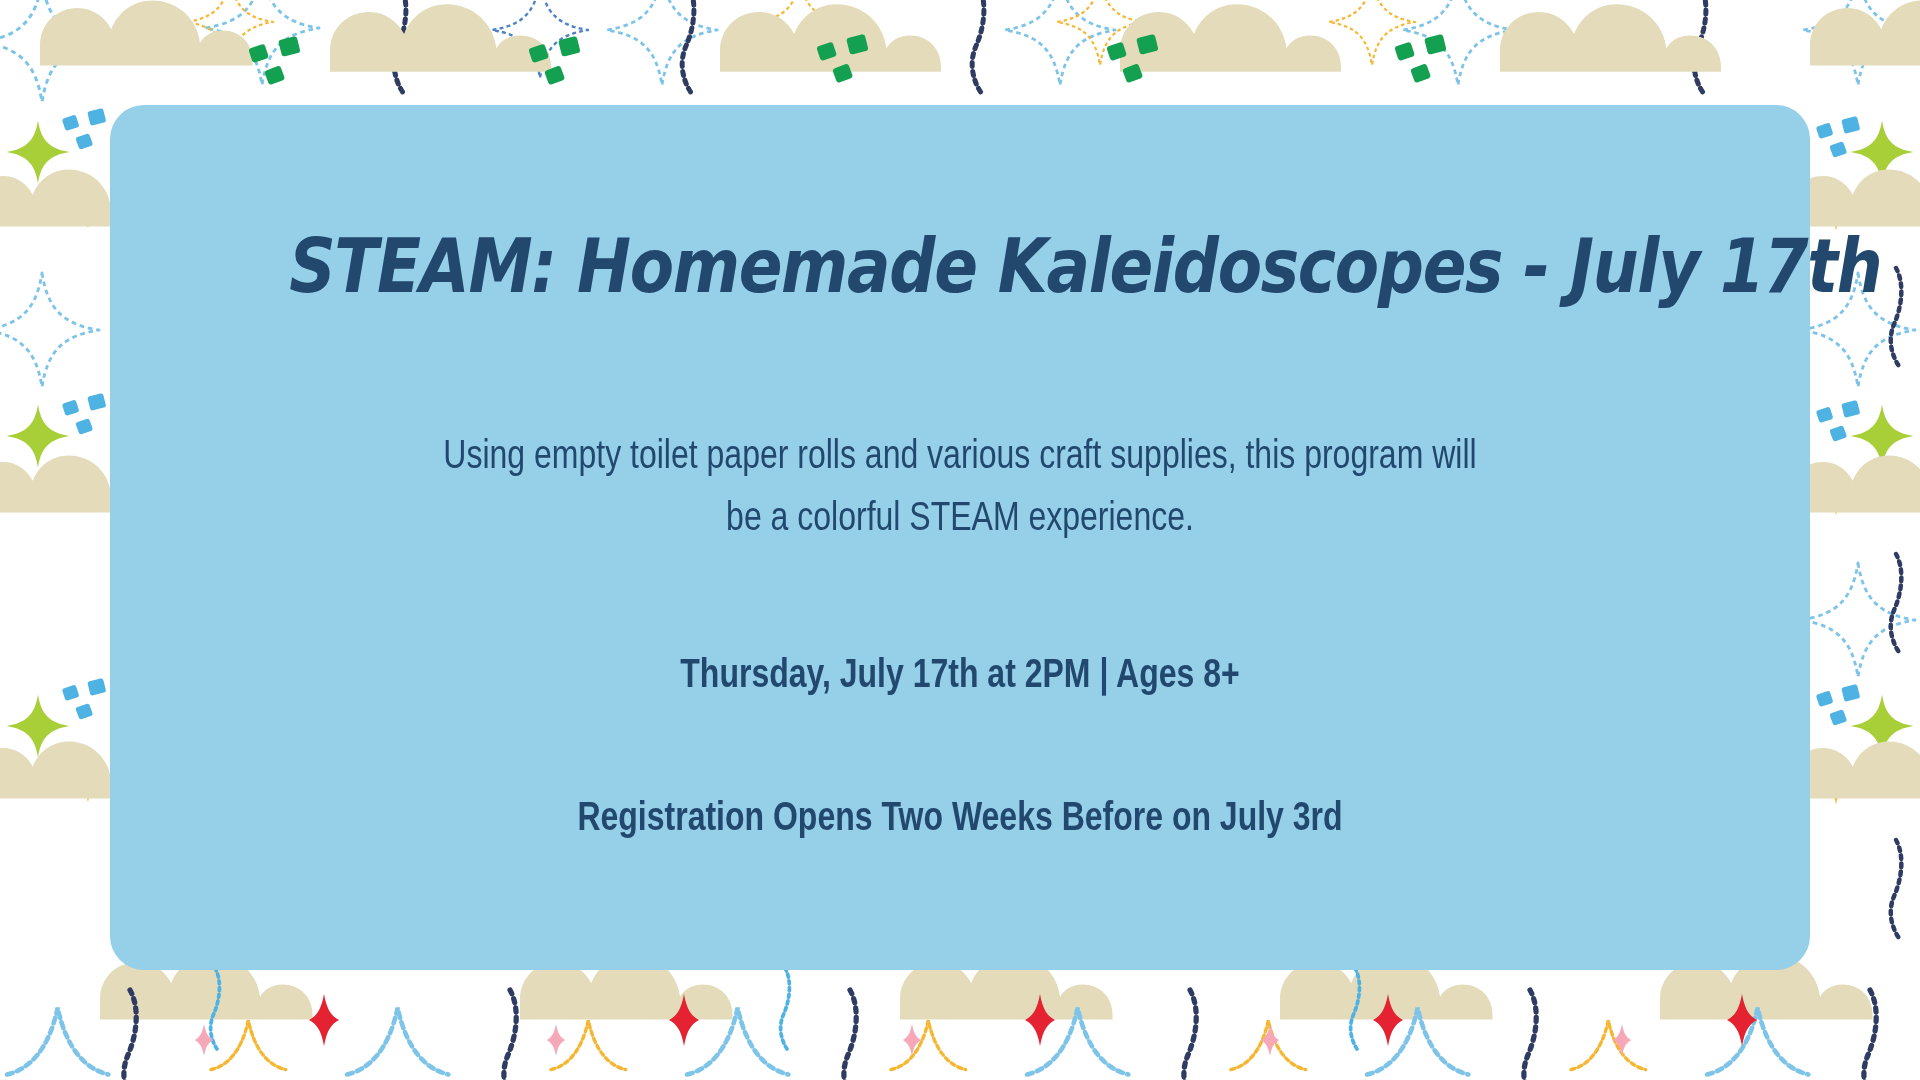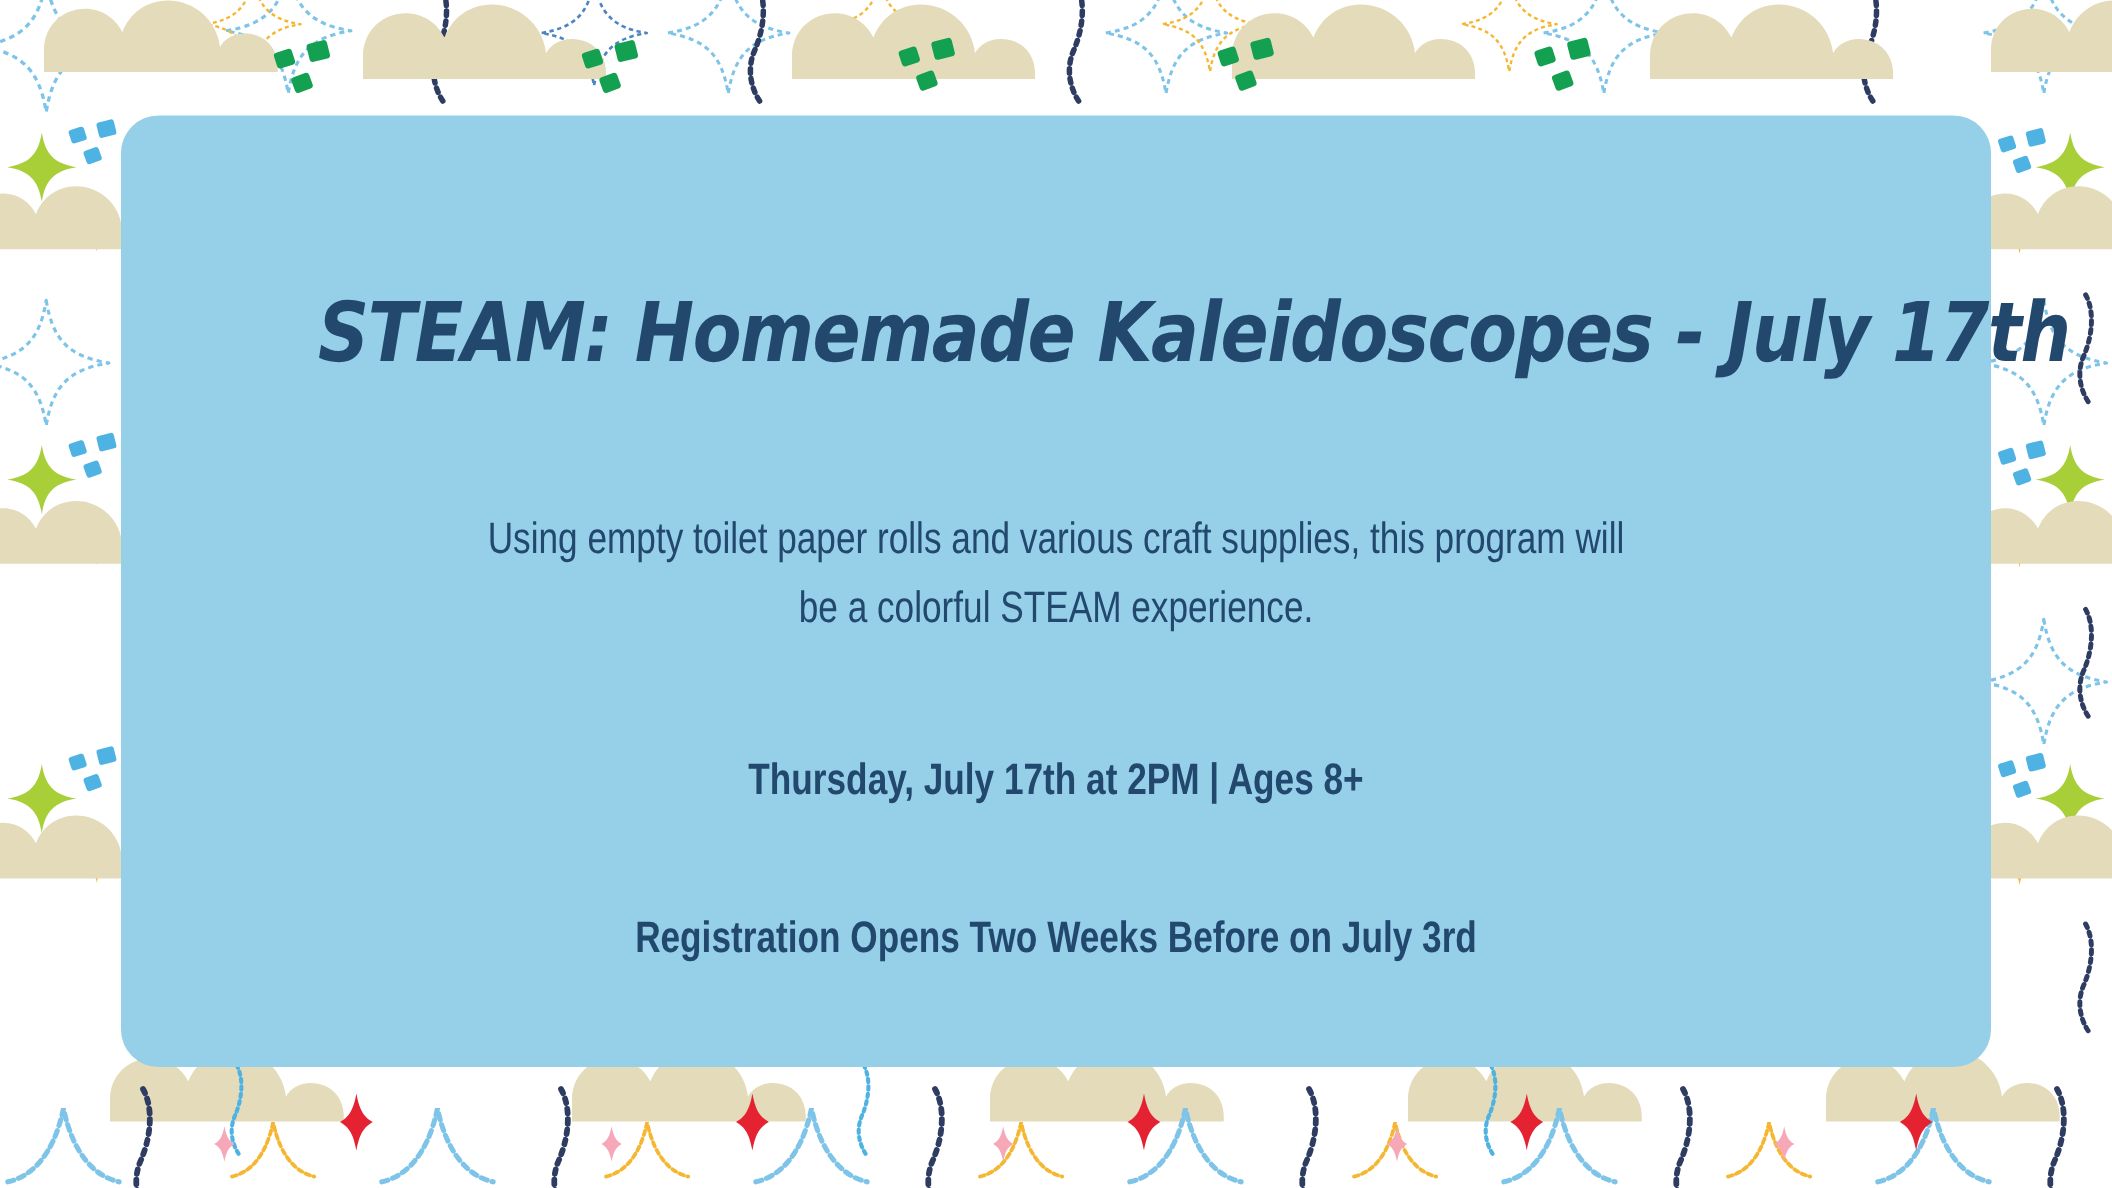--- a/index.html
+++ b/index.html
@@ -32,21 +32,21 @@
     left:110px;
     top:105px;
     width:1700px;
     height:865px;
     background:#95cfe8;
     border-radius:34px;
     z-index:5;
     display:flex;
     flex-direction:column;
     align-items:center;
-    padding:96px 70px 40px 70px;
+    padding:60px 70px 40px 70px;
   }
 
   #title {
     width:100%;
     text-align:center;
     color:#22486e;
     font-family:"DejaVu Sans", sans-serif;
     font-weight:bold;
     font-style:italic;
     font-size:75px;

